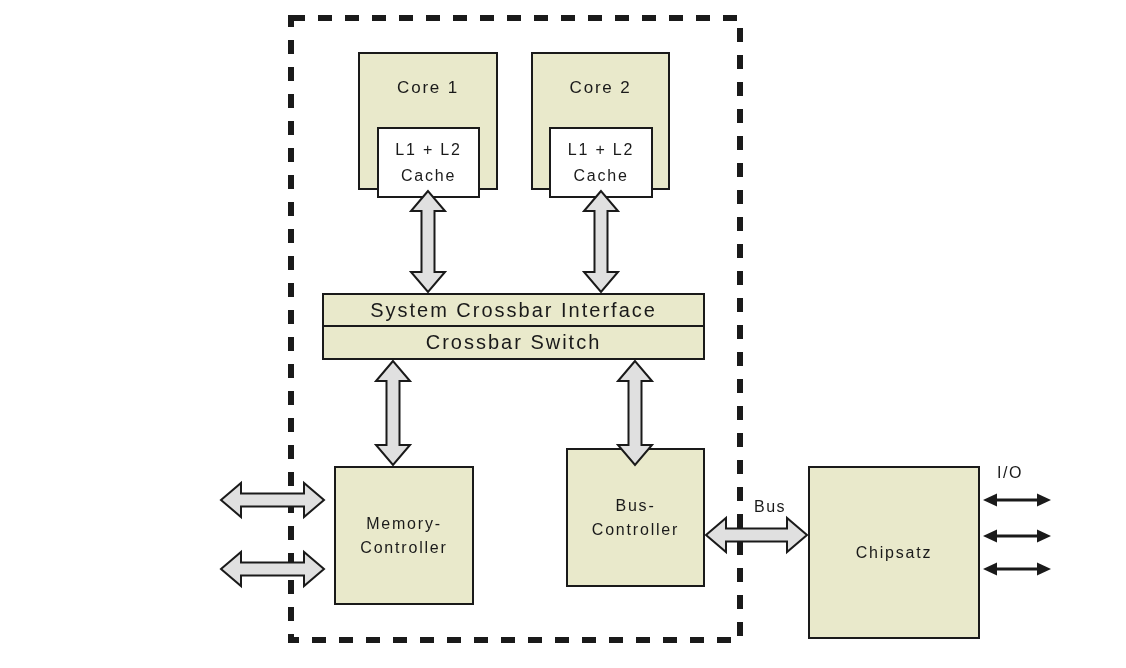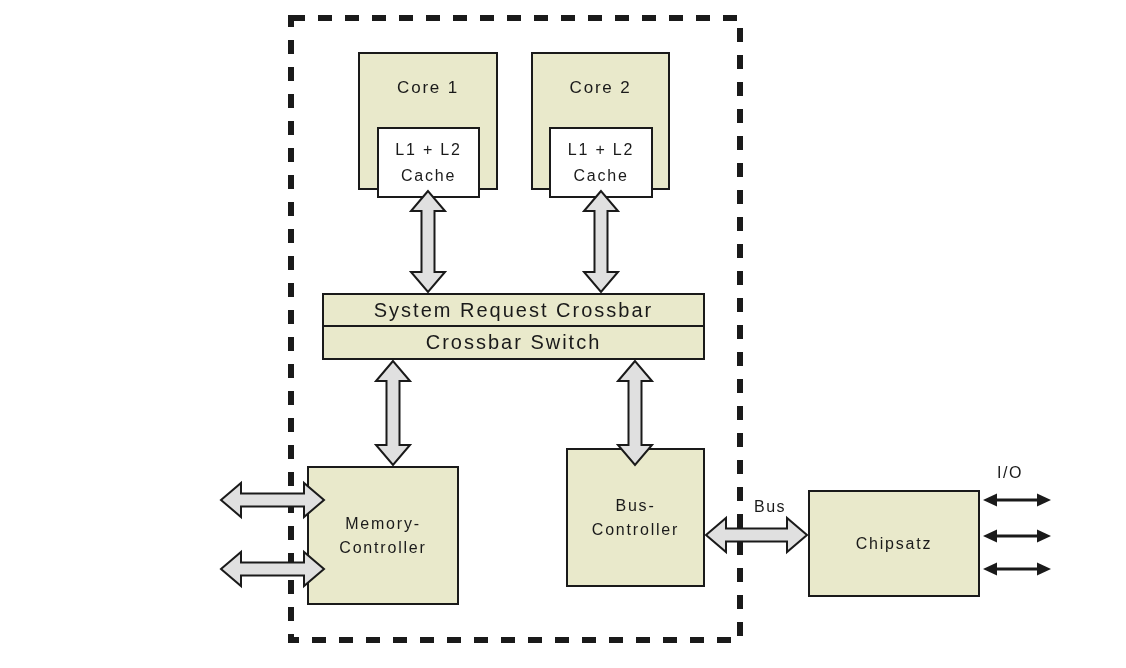--- a/index.html
+++ b/index.html
@@ -95,35 +95,35 @@
   <div class="box cache" style="left:377px;top:119px;width:103px;height:71px;">
     <span>L1 + L2
 Cache</span>
   </div>
   <div class="box cache" style="left:549px;top:119px;width:104px;height:71px;">
     <span>L1 + L2
 Cache</span>
   </div>
 
   <div class="box bar" style="left:322px;top:293px;width:383px;height:34px;">
-    <span>System Request Crossbar</span>
+    <span>System Crossbar Interface</span>
   </div>
   <div class="box bar" style="left:322px;top:325px;width:383px;height:35px;">
     <span>Crossbar Switch</span>
   </div>
 
-  <div class="box" style="left:307px;top:466px;width:152px;height:139px;text-align:center;">
+  <div class="box" style="left:334px;top:466px;width:140px;height:139px;text-align:center;">
     <span>Memory-
 Controller</span>
   </div>
   <div class="box" style="left:566px;top:448px;width:139px;height:139px;">
     <span>Bus-
 Controller</span>
   </div>
-  <div class="box" style="left:808px;top:490px;width:172px;height:107px;">
+  <div class="box" style="left:808px;top:466px;width:172px;height:173px;">
     <span>Chipsatz</span>
   </div>
 
   <div class="floating-label" style="left:740px;top:498px;width:60px;">Bus</div>
   <div class="floating-label" style="left:988px;top:464px;width:44px;">I/O</div>
 
   <svg id="overlay" class="layer" width="1126" height="668" viewBox="0 0 1126 668">
 
     <polygon class="block-arrow" points="428,191 411,211 421.5,211 421.5,272 411,272 428,292 445,272 434.5,272 434.5,211 445,211"></polygon>
 

